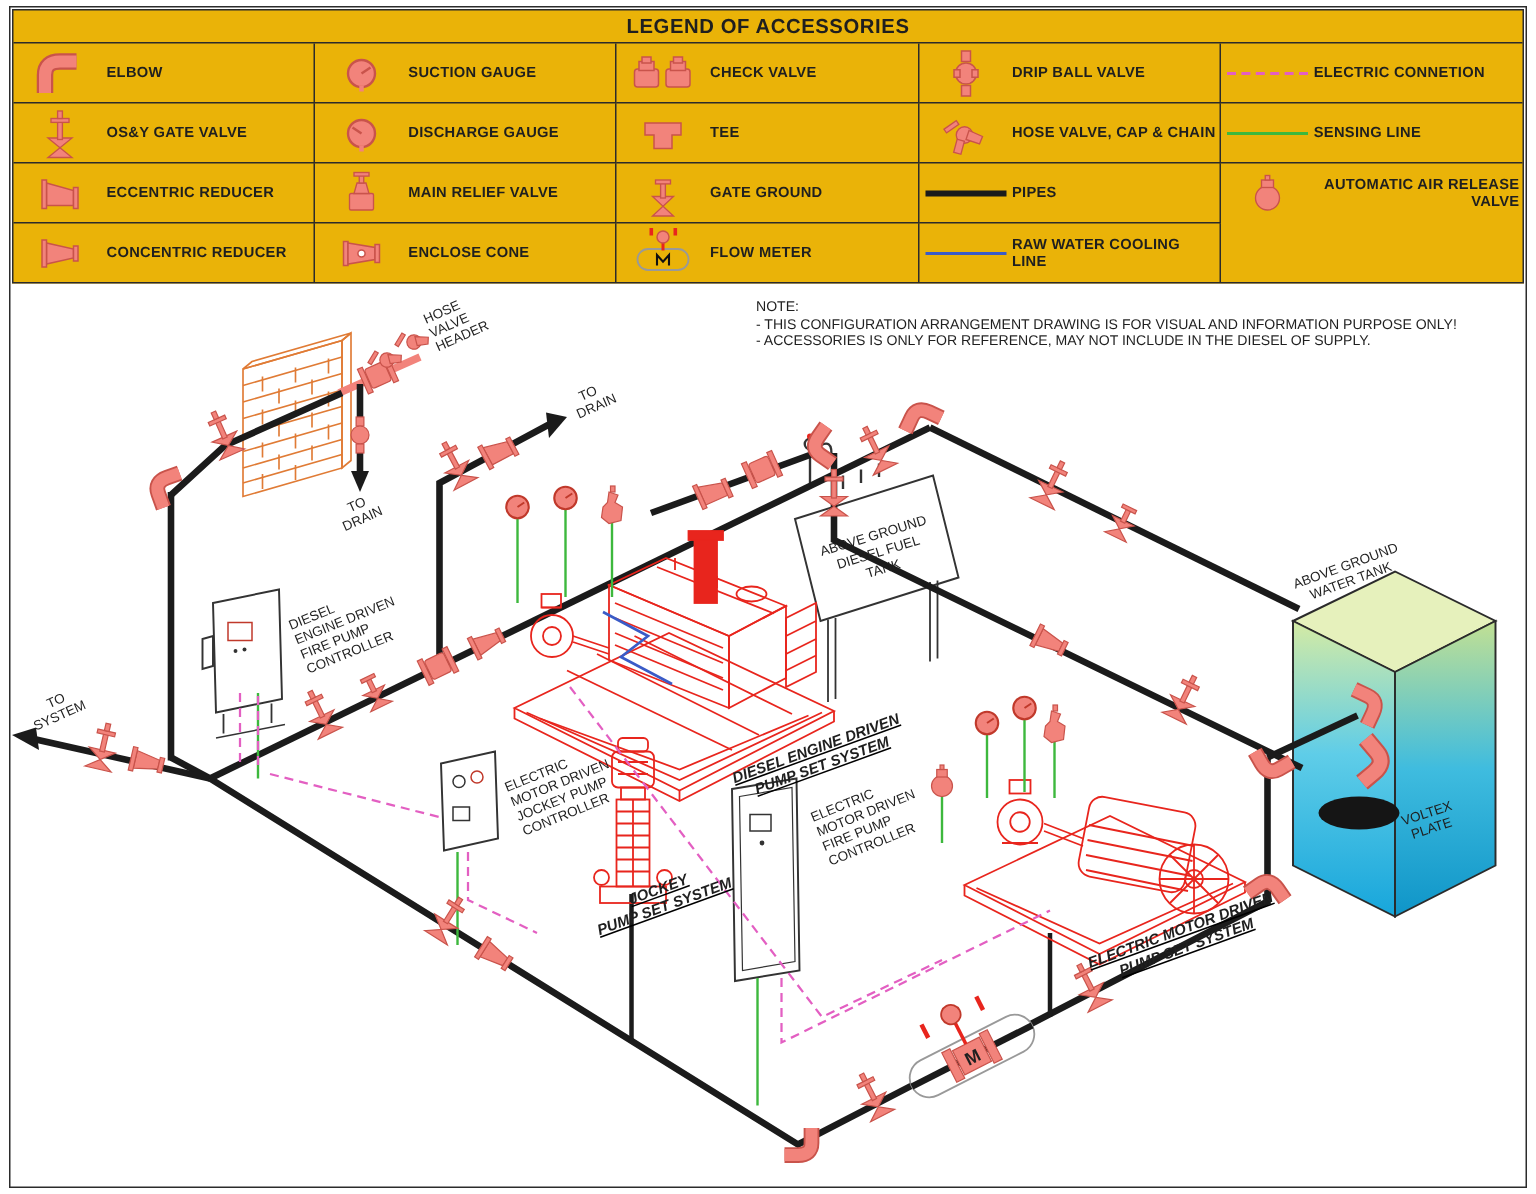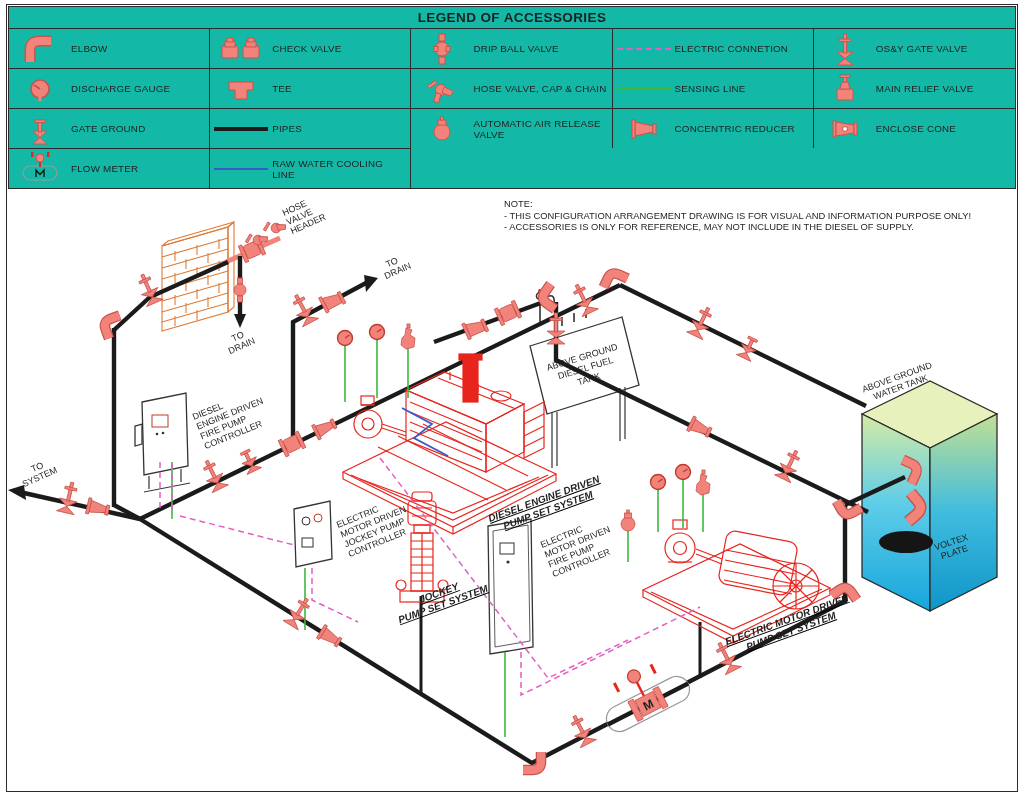--- a/index.html
+++ b/index.html
@@ -1,26 +1,26 @@
 <!DOCTYPE html>
 <html><head>
 <meta charset="utf-8">
 <style>
   html,body{margin:0;padding:0;background:#fff;}
   body{width:1024px;height:796px;position:relative;overflow:hidden;
        font-family:"Liberation Sans","DejaVu Sans",sans-serif;color:#1f1f1f;}
   .outer-frame{position:absolute;left:6px;top:4px;width:1010px;height:786px;
        border:1.5px solid #2b2b2b;pointer-events:none;}
   
-  .legend{position:absolute;left:8px;top:6px;width:1006px;border:1.5px solid #2b2b2b;background:#14b8a6;z-index:5;}
+  .legend{position:absolute;left:8px;top:6px;width:1006px;border:1.5px solid #2b2b2b;background:#eab308;z-index:5;}
   .legend-title{height:21px;border-bottom:1.5px solid #2b2b2b;text-align:center;
        font-weight:bold;font-size:13.5px;line-height:21px;letter-spacing:.4px;}
   .legend-grid{display:grid;grid-template-columns:repeat(5,1fr);}
   .cell{height:39px;border-right:1.5px solid #2b2b2b;border-bottom:1.5px solid #2b2b2b;
-       display:flex;align-items:center;overflow:hidden;}
+       display:flex;align-items:center;overflow:hidden;font-weight:bold;}
   .cell:nth-child(5n){border-right:none;text-align:right;}
   .cell.last-row{border-bottom:none;}
   .icon-box{width:62px;min-width:62px;display:flex;justify-content:center;align-items:center;}
   .cell-label{font-size:9.8px;line-height:11px;letter-spacing:.2px;padding-right:2px;}
   .line-sample{width:54px;height:0;}
   .line-electric{border-top:2px dashed #E35FC2;}
   .line-sensing{border-top:2px solid #3DB83D;}
   .line-pipes{border-top:4px solid #1b1b1b;}
   .line-cooling{border-top:2px solid #3A5BC7;}
   
@@ -55,20 +55,32 @@
             <g transform="translate(20,18)">
               <path d="M-10,12 L-10,0 Q-10,-9 0,-9 L11,-9" stroke="#C9534B" stroke-width="11" fill="none"></path>
               <path d="M-10,12 L-10,0 Q-10,-9 0,-9 L11,-9" stroke="#F2837B" stroke-width="8" fill="none"></path>
             </g>
           </svg>
         </span>
       <span class="cell-label">ELBOW</span>
     </div>
     <div class="cell">
       <span class="icon-box">
+          <svg width="40" height="34">
+            <g transform="translate(20,17)">
+              <circle r="9" fill="#F2837B" stroke="#C9534B" stroke-width="1.6"></circle>
+              <line x1="0" y1="0" x2="6" y2="-4" stroke="#C9534B" stroke-width="1.6"></line>
+              <rect x="-1.5" y="8" width="3" height="4" fill="#F2837B"></rect>
+            </g>
+          </svg>
+        </span>
+      <span class="cell-label">SUCTION GAUGE</span>
+    </div>
+    <div class="cell">
+      <span class="icon-box">
           <svg width="48" height="34">
             <g fill="#F2837B" stroke="#C9534B" stroke-width="1">
               <g transform="translate(13,19)">
                 <rect x="-8" y="-5" width="16" height="12" rx="2"></rect>
                 <rect x="-5" y="-10" width="10" height="6"></rect>
                 <rect x="-3" y="-13" width="6" height="4"></rect>
               </g>
               <g transform="translate(34,19)">
                 <rect x="-8" y="-5" width="16" height="12" rx="2"></rect>
                 <rect x="-5" y="-10" width="10" height="6"></rect>
@@ -148,20 +160,32 @@
         </span>
       <span class="cell-label">HOSE VALVE, CAP &amp; CHAIN</span>
     </div>
     <div class="cell">
       <span class="icon-box">
           <span class="line-sample line-sensing"></span>
         </span>
       <span class="cell-label">SENSING LINE</span>
     </div>
 
+    <div class="cell">
+      <span class="icon-box">
+          <svg width="40" height="34">
+            <g transform="translate(20,17)" fill="#F2837B" stroke="#C9534B" stroke-width="1">
+              <path d="M-9,8 L-9,-7 L9,-2 L9,8 Z"></path>
+              <rect x="-12" y="-9" width="3" height="19"></rect>
+              <rect x="9" y="-4" width="3" height="14"></rect>
+            </g>
+          </svg>
+        </span>
+      <span class="cell-label">ECCENTRIC REDUCER</span>
+    </div>
     <div class="cell">
       <span class="icon-box">
           <svg width="40" height="38">
             <g transform="translate(20,21)" fill="#F2837B" stroke="#C9534B" stroke-width=".9">
               <rect x="-8" y="-2" width="16" height="11" rx="1"></rect>
               <path d="M-5,-2 L5,-2 L3,-9 L-3,-9 Z"></path>
               <rect x="-1.5" y="-15" width="3" height="6"></rect>
               <rect x="-5" y="-16" width="10" height="2.4"></rect>
             </g>
           </svg>

